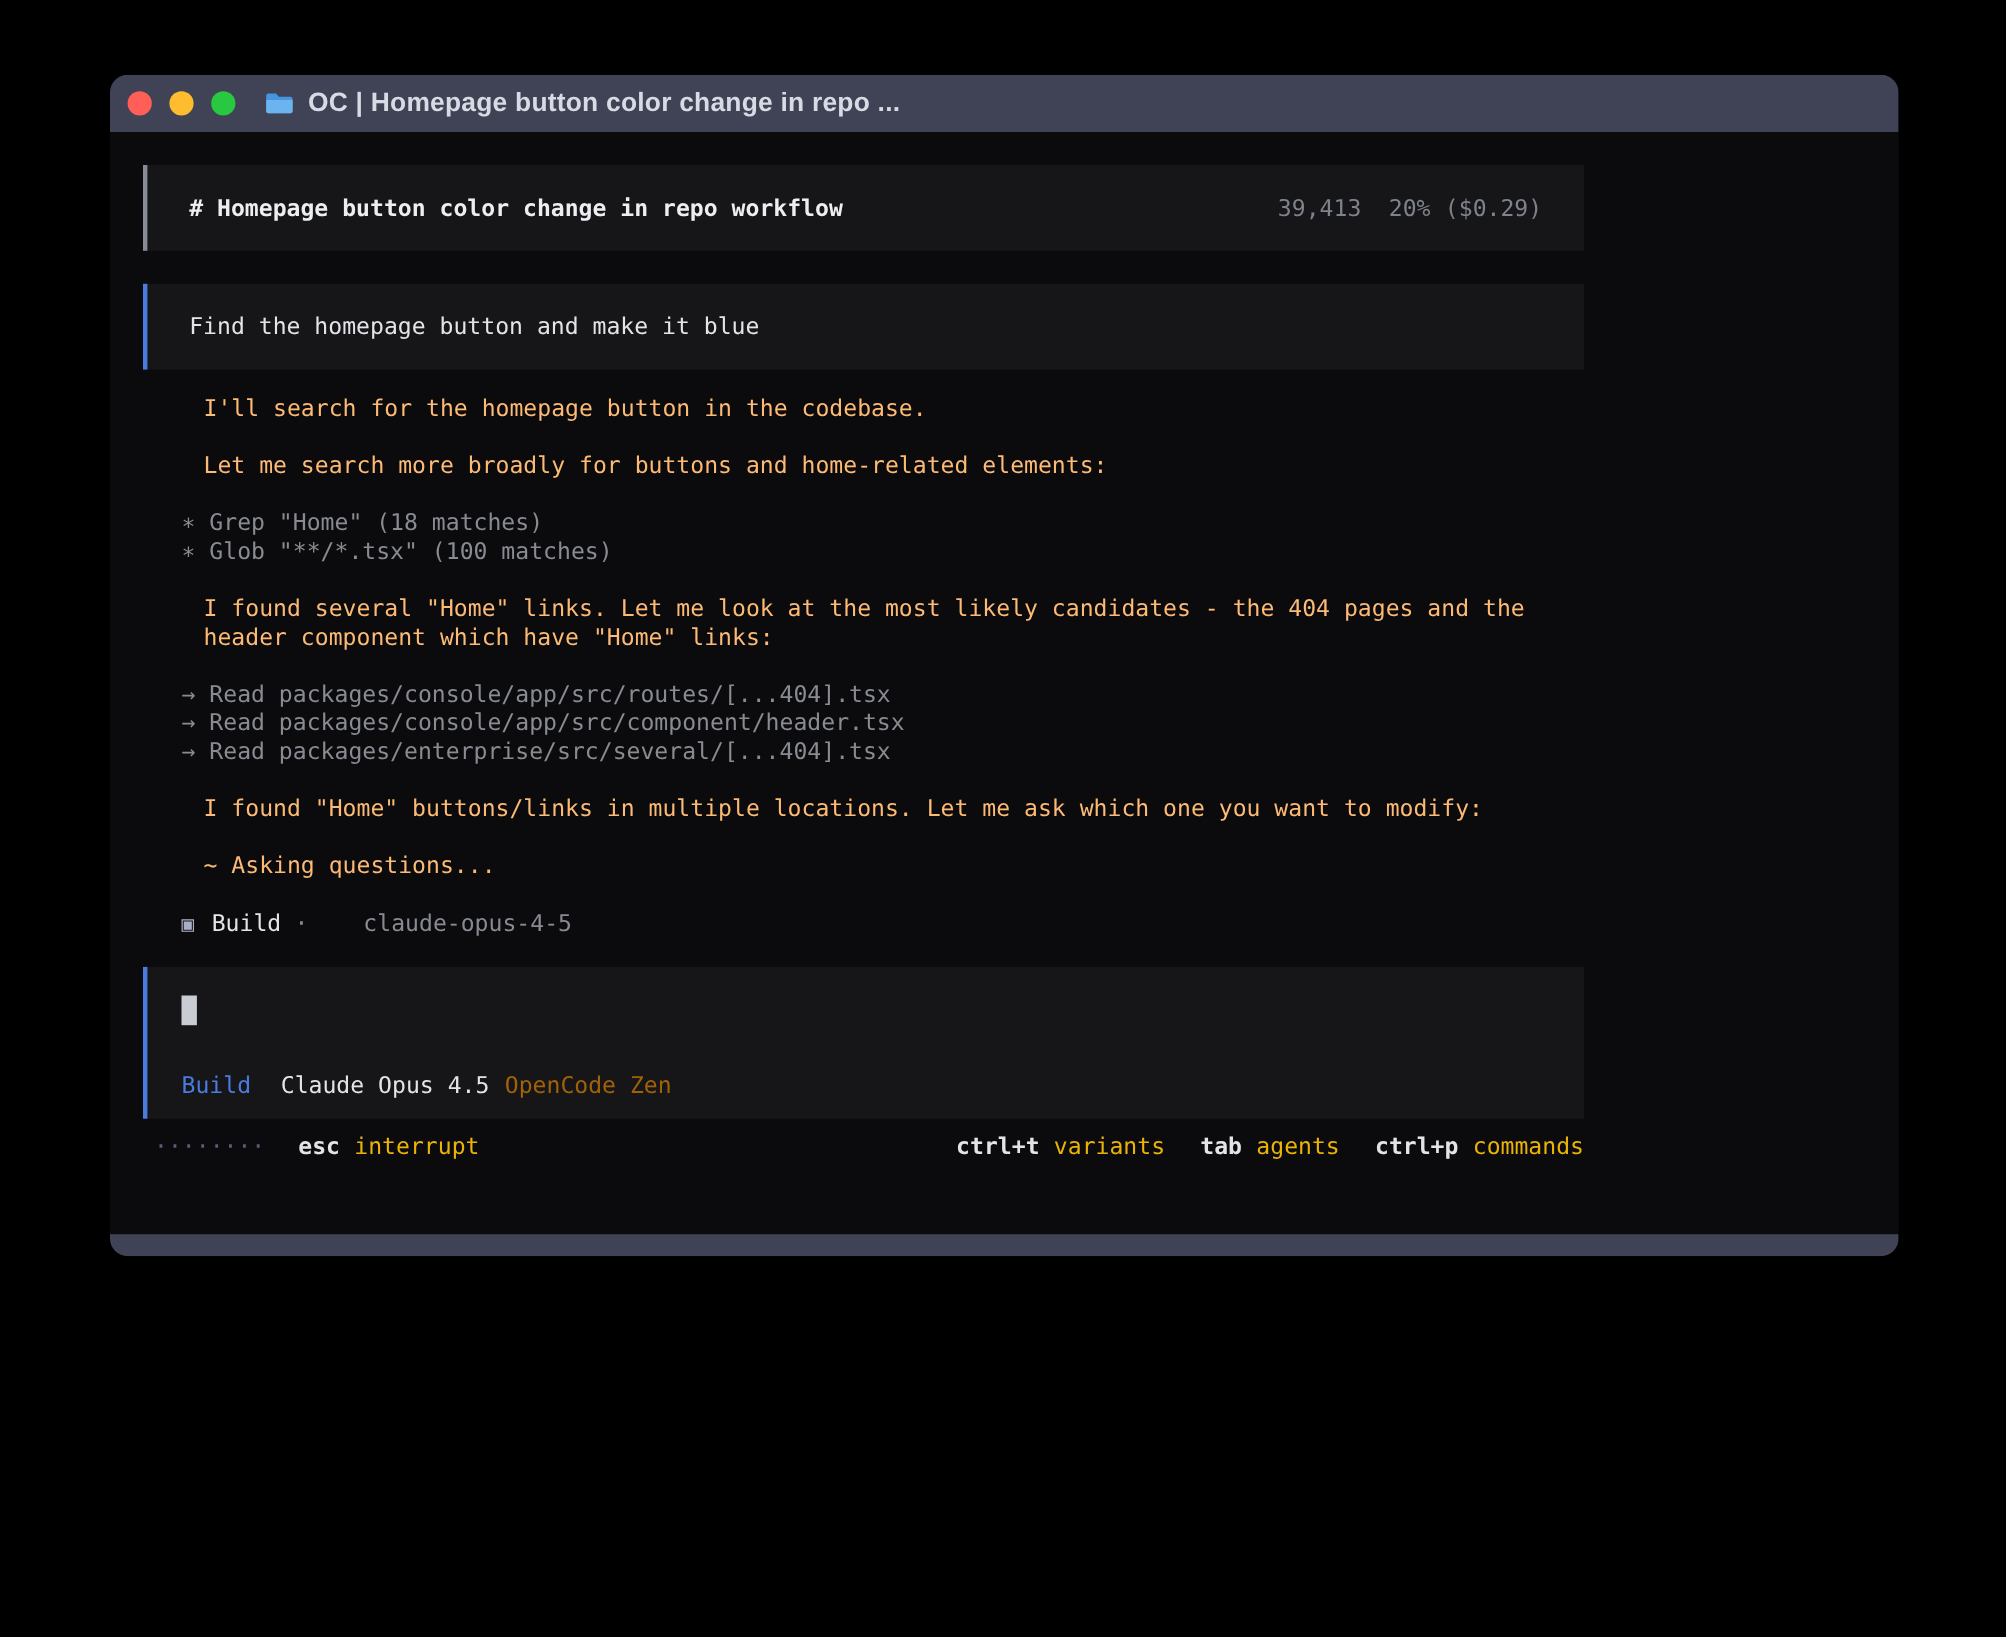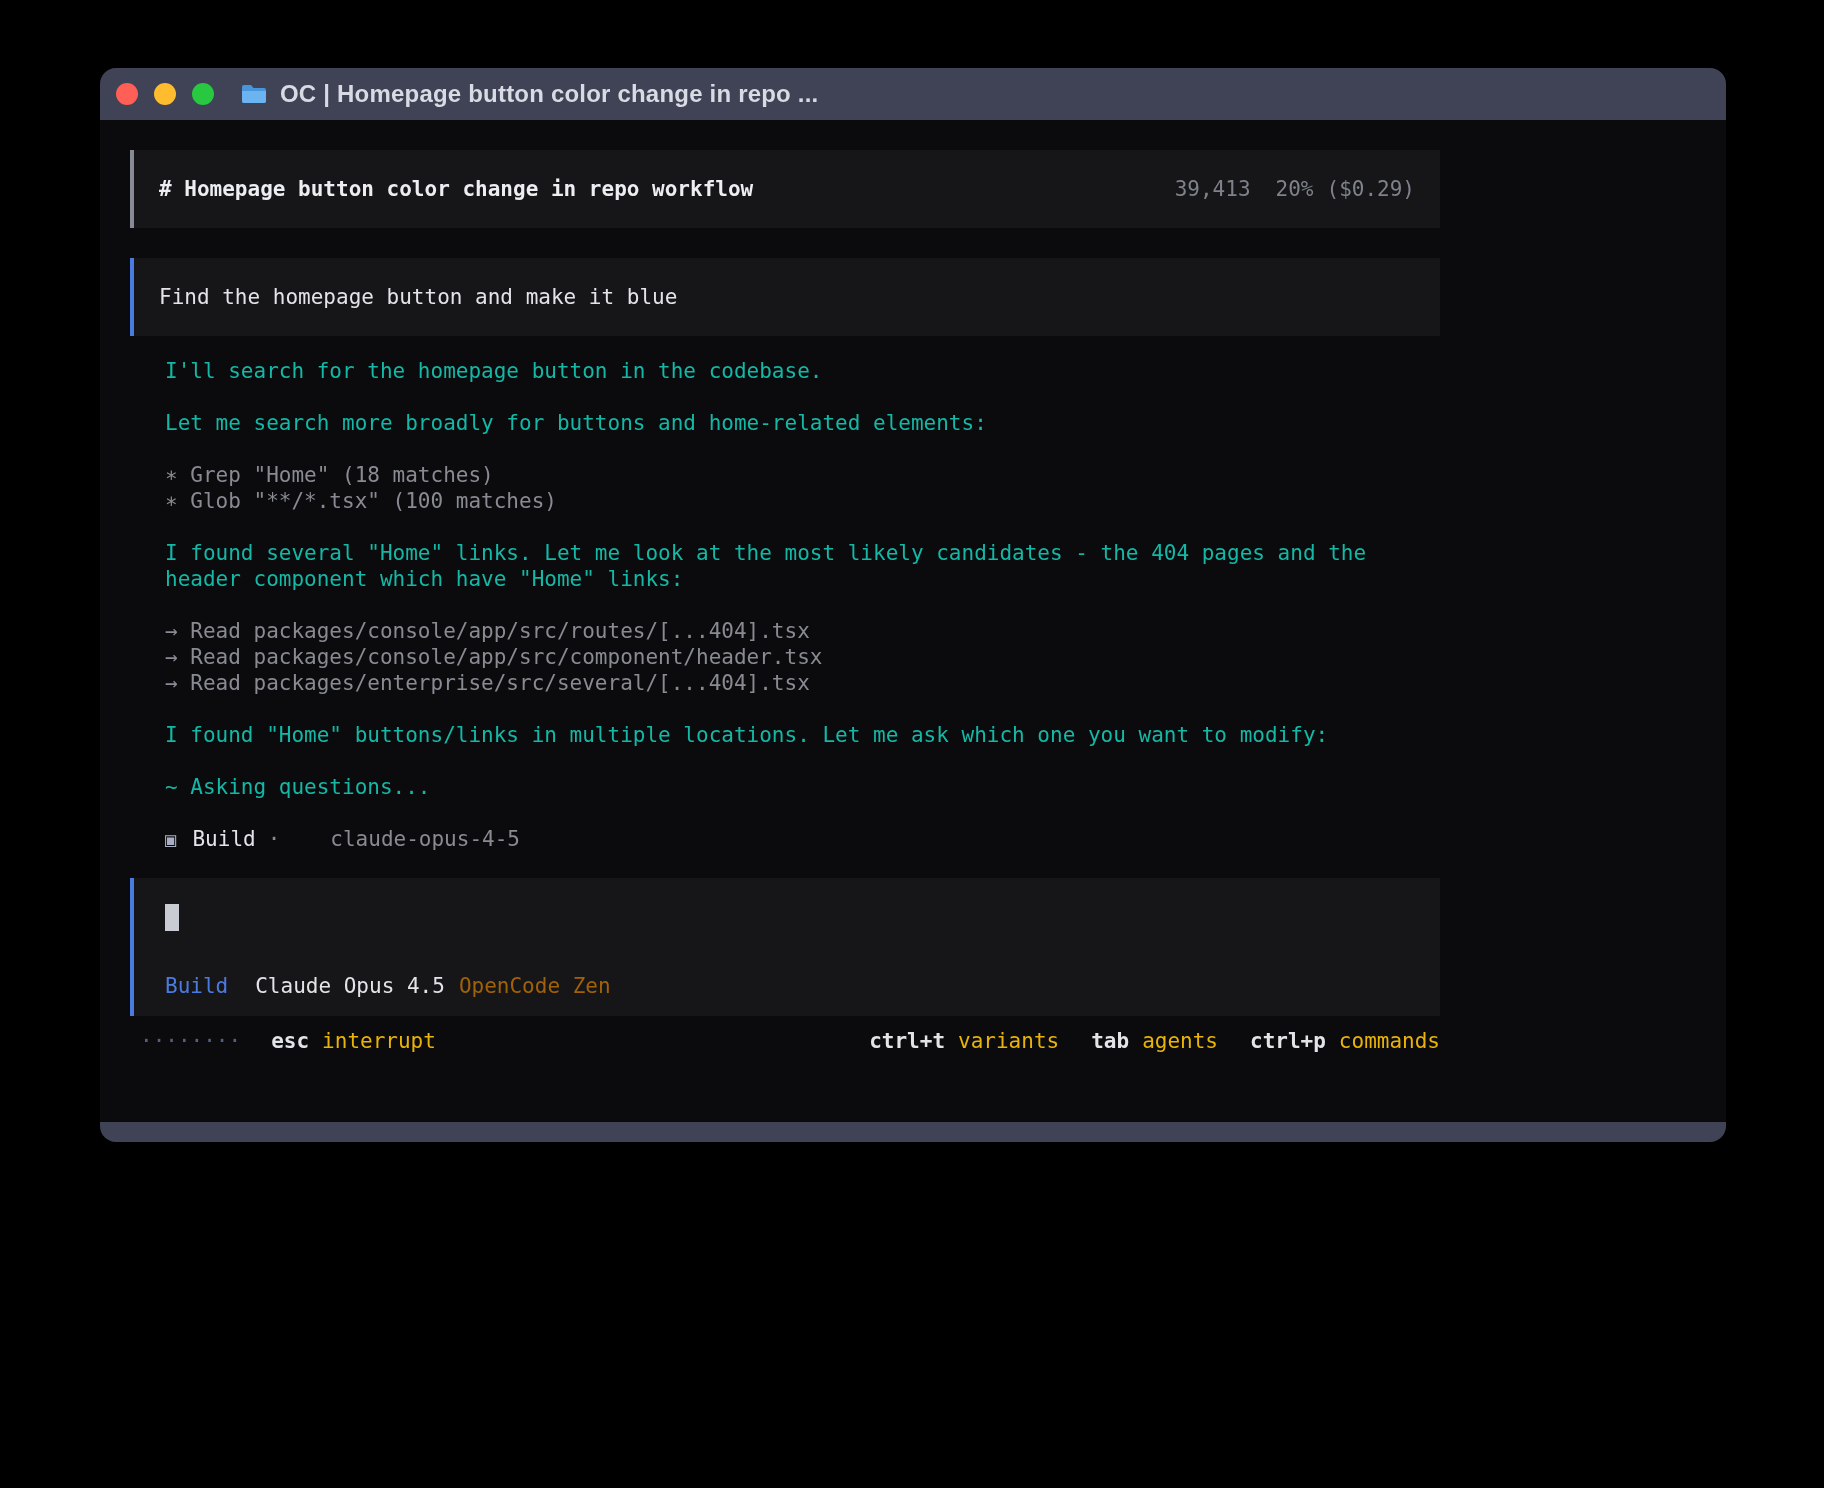--- a/index.html
+++ b/index.html
@@ -25,33 +25,33 @@
   .folder { margin-left:26px; flex:0 0 auto; display:flex; align-items:center; }
   .wtitle {
     margin-left:12px; font-family:"Liberation Sans",sans-serif; font-weight:700;
     font-size:24px; color:#d8dbe4; letter-spacing:.2px; white-space:nowrap;
   }
 
   
   .terminal { flex:1 1 auto; padding:30px 0 0 30px; overflow:hidden; }
   .content  { width:1310px; display:flex; flex-direction:column; }
 
-  .block { background:#161619; border-left:4px solid #878b95; padding:26px 25px; }
+  .block { background:#161619; border-left:4px solid #878b95; padding:26px 38px; }
   .block.user-block  { border-left-color:var(--accent-blue,#4a7be0); margin-top:30px; }
   .header-row { display:flex; justify-content:space-between; align-items:center; }
   .header-title { font-weight:700; font-size:21px; line-height:26px; color:#eceef2; white-space:pre; }
   .header-stats { display:flex; font-size:21px; line-height:26px; color:#7e828b; white-space:pre; }
   .header-stats span:nth-child(2){ margin-left:25px; }
   .header-stats span:nth-child(3){ margin-left:13px; }
   .user-text { font-size:21px; line-height:26px; color:#e3e4e8; white-space:pre; }
 
   .transcript { margin-top:22px; margin-left:35px; }
   .group { margin-bottom:26px; }
   .line { font-size:21px; line-height:26px; white-space:pre; }
-  .t-text { color:#14b8a6; }
+  .t-text { color:#fdba74;margin-left:20px; }
   .t-tool { color:#888b92; }
 
   .agent-row { display:flex; align-items:baseline; font-size:21px; line-height:26px; }
   .agent-icon  { color:#a9aec5; font-size:19px; margin-right:16px; }
   .agent-name  { color:#e3e4e8; }
   .agent-sep   { color:#888b92; margin:0 12px; }
   .agent-model { color:#888b92;margin-left:38px; }
 
   
   .input-block {

